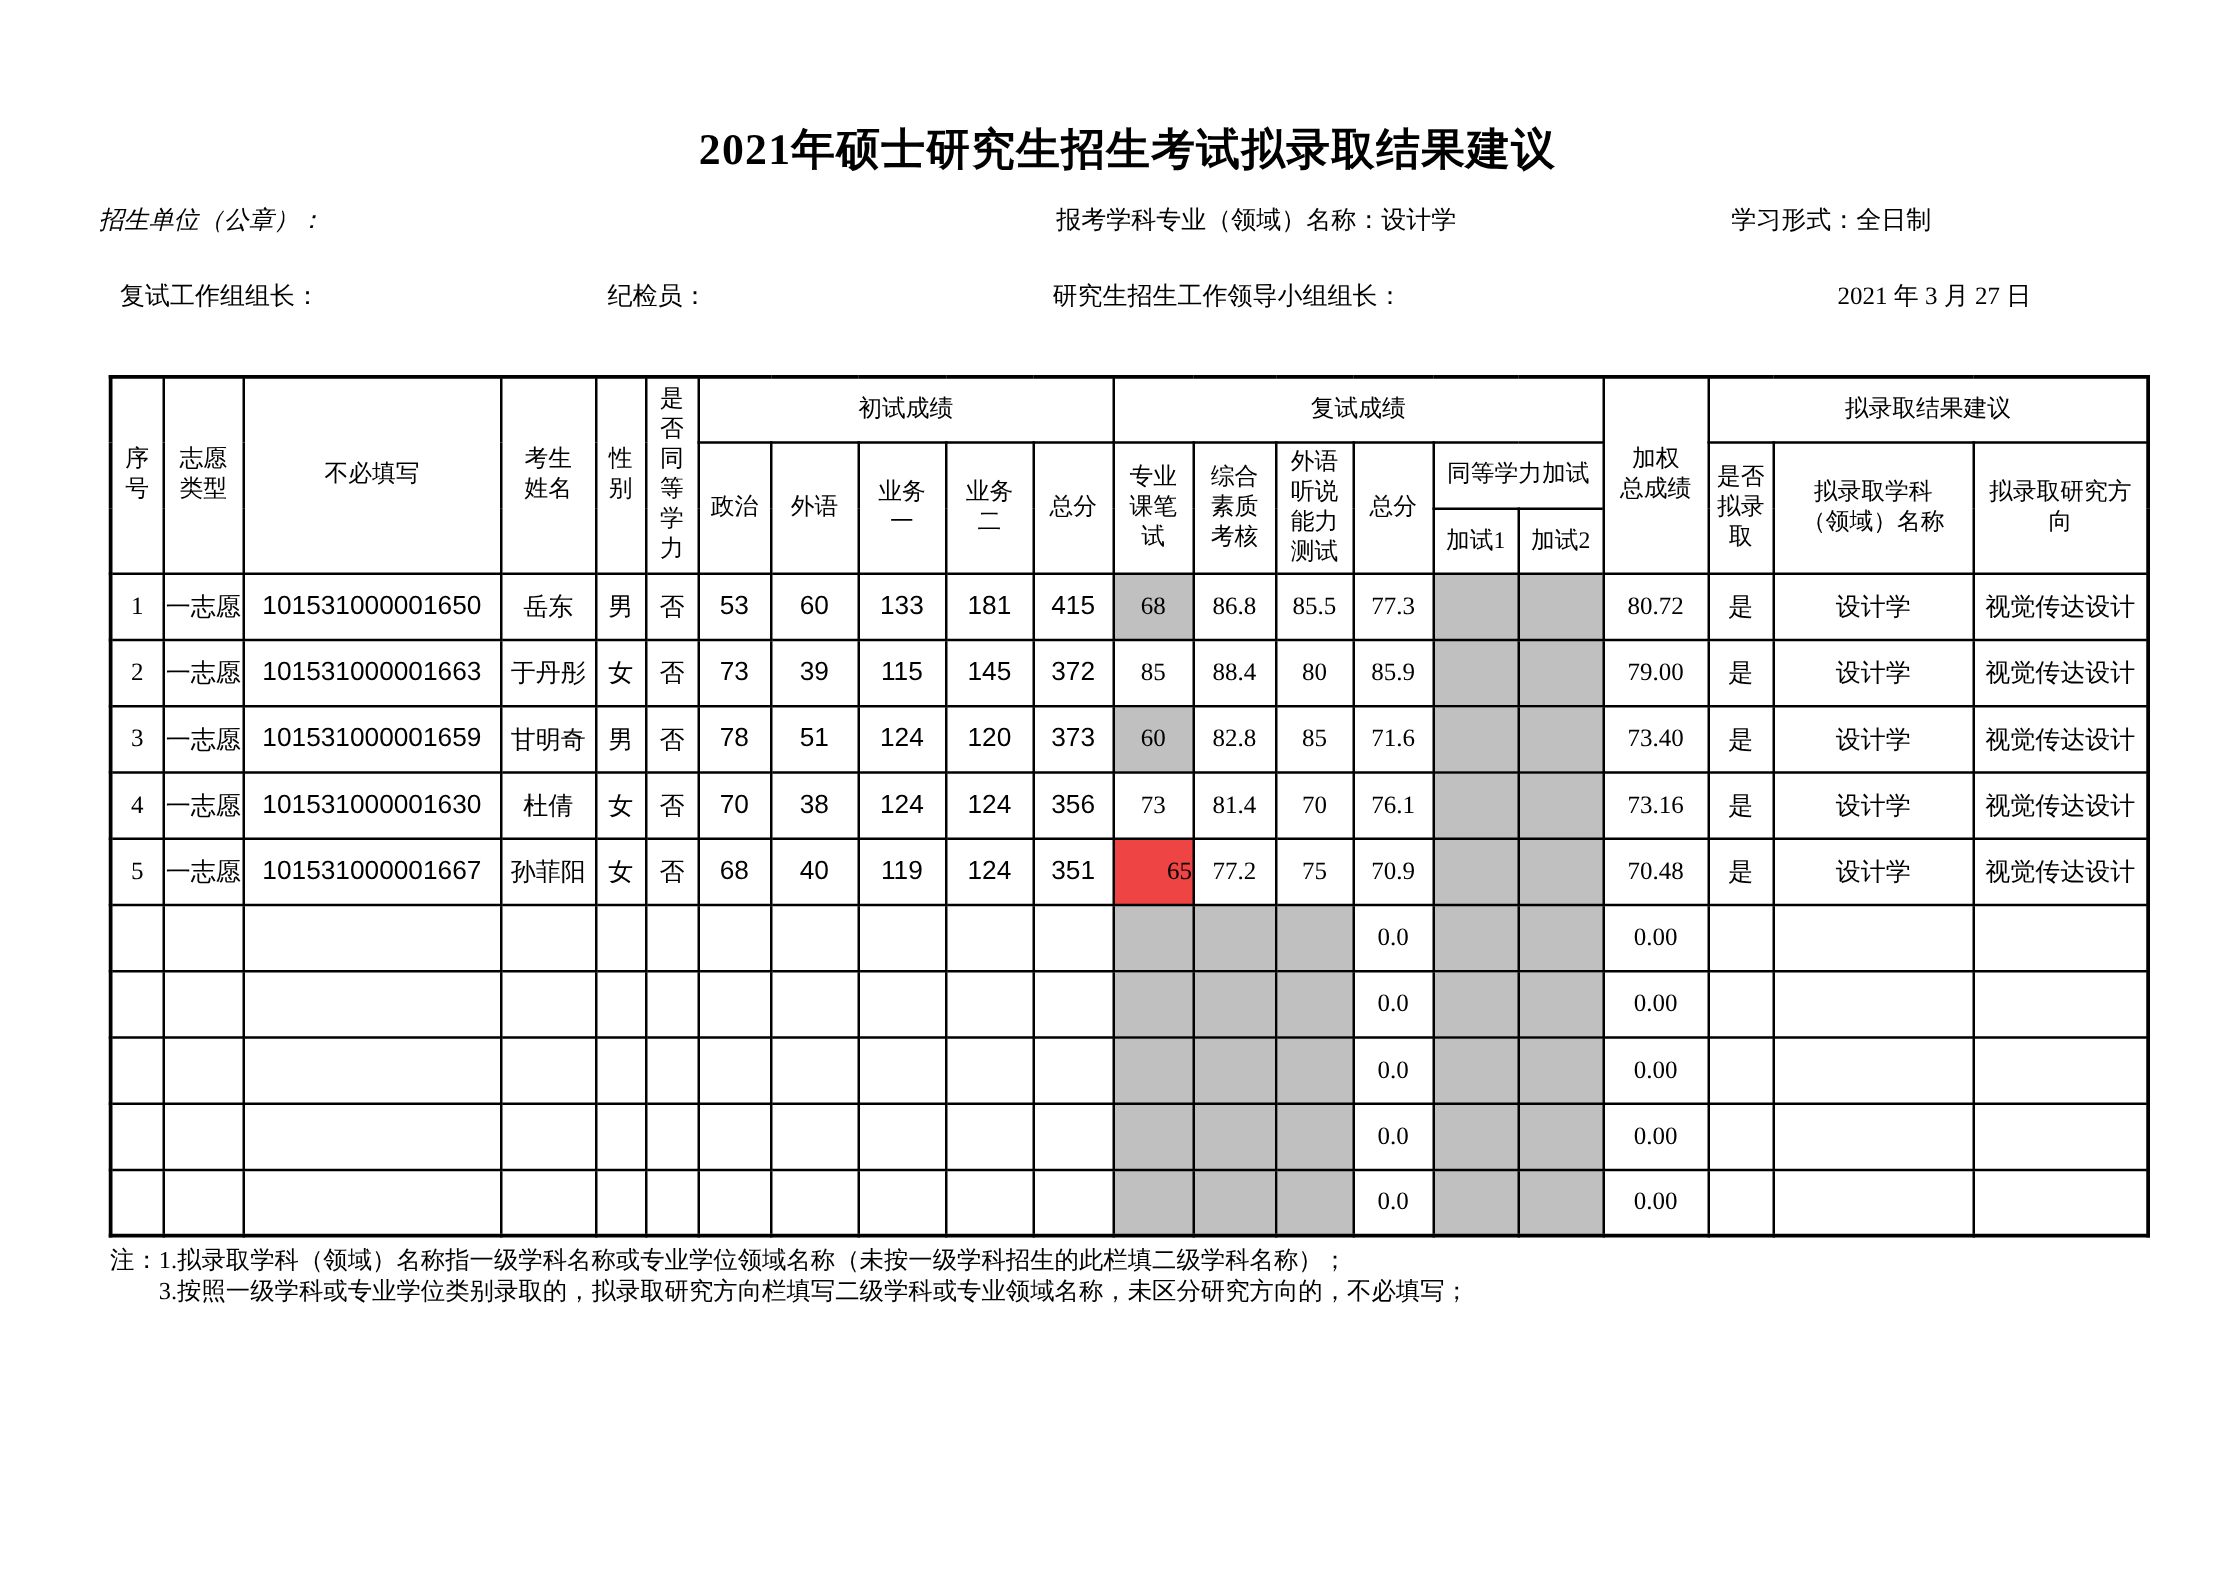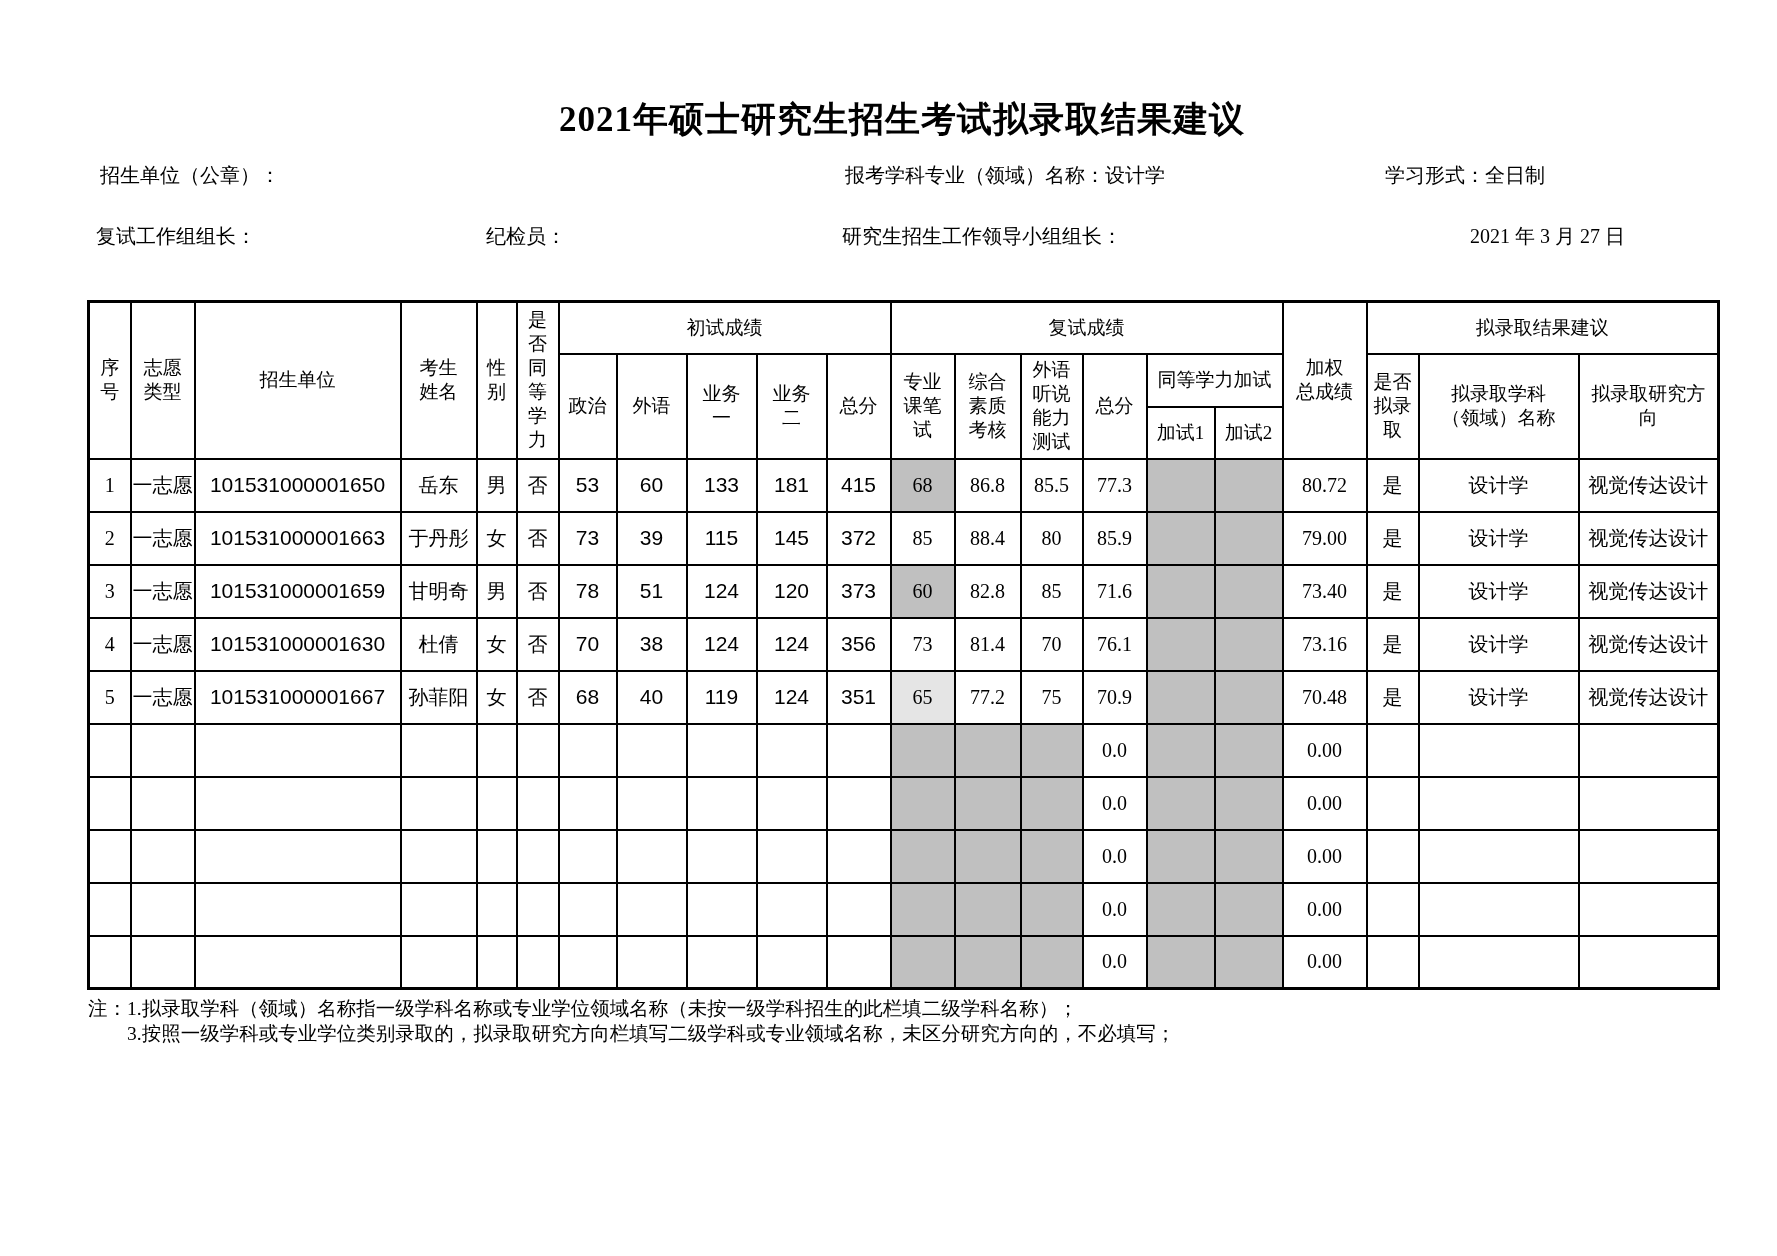--- a/index.html
+++ b/index.html
@@ -32,21 +32,21 @@
   .notes{position:absolute;left:88px;top:997px;font-size:19.5px;line-height:24.5px;}
   .notes .rest{padding-left:39px;}
 </style>
 </head>
 <body>
 
 <div class="page">
 
   <div class="doc-title">2021年硕士研究生招生考试拟录取结果建议</div>
 
-  <span class="i r1" style="left:100px;">招生单位（公章）：</span>
+  <span class="i r1" style="left:79px;font-style:italic;">招生单位（公章）：</span>
   <span class="i r1" style="left:845px;"><span>报考学科专业（领域）名称：</span><span>设计学</span></span>
   <span class="i r1" style="left:1385px;font-family:Liberation Serif, serif;"><span>学习形式：</span><span>全日制</span></span>
 
   <span class="i r2" style="left:96px;">复试工作组组长：</span>
   <span class="i r2" style="left:486px;">纪检员：</span>
   <span class="i r2" style="left:842px;">研究生招生工作领导小组组长：</span>
   <span class="i r2" style="left:1470px;text-align:center;">2021 年 3 月 27 日</span>
 
   <table class="sheet">
     <colgroup>
@@ -71,21 +71,21 @@
         <col style="width:52px">
         <col style="width:160px">
       <col style="width:140px">
     </colgroup>
     <thead>
       <tr class="h1">
         <th rowspan="3">序
 号</th>
         <th rowspan="3">志愿
 类型</th>
-        <th rowspan="3">招生单位</th>
+        <th rowspan="3">不必填写</th>
         <th rowspan="3">考生
 姓名</th>
         <th rowspan="3">性
 别</th>
         <th rowspan="3">是
 否
 同
 等
 学
 力</th>
@@ -226,21 +226,21 @@
           <td>一志愿</td>
           <td class="sans">101531000001667</td>
           <td>孙菲阳</td>
           <td>女</td>
           <td>否</td>
           <td class="sans">68</td>
           <td class="sans">40</td>
           <td class="sans">119</td>
           <td class="sans">124</td>
           <td class="sans">351</td>
-          <td style="background: #e5e5e5;">65</td>
+          <td style="background: #ef4444; text-align: right;">65</td>
           <td>77.2</td>
           <td>75</td>
           <td>70.9</td>
           <td style="background: rgb(192, 192, 192);"></td>
           <td style="background: rgb(192, 192, 192);"></td>
           <td>70.48</td>
           <td>是</td>
           <td>设计学</td>
           <td>视觉传达设计</td>
         </tr>

